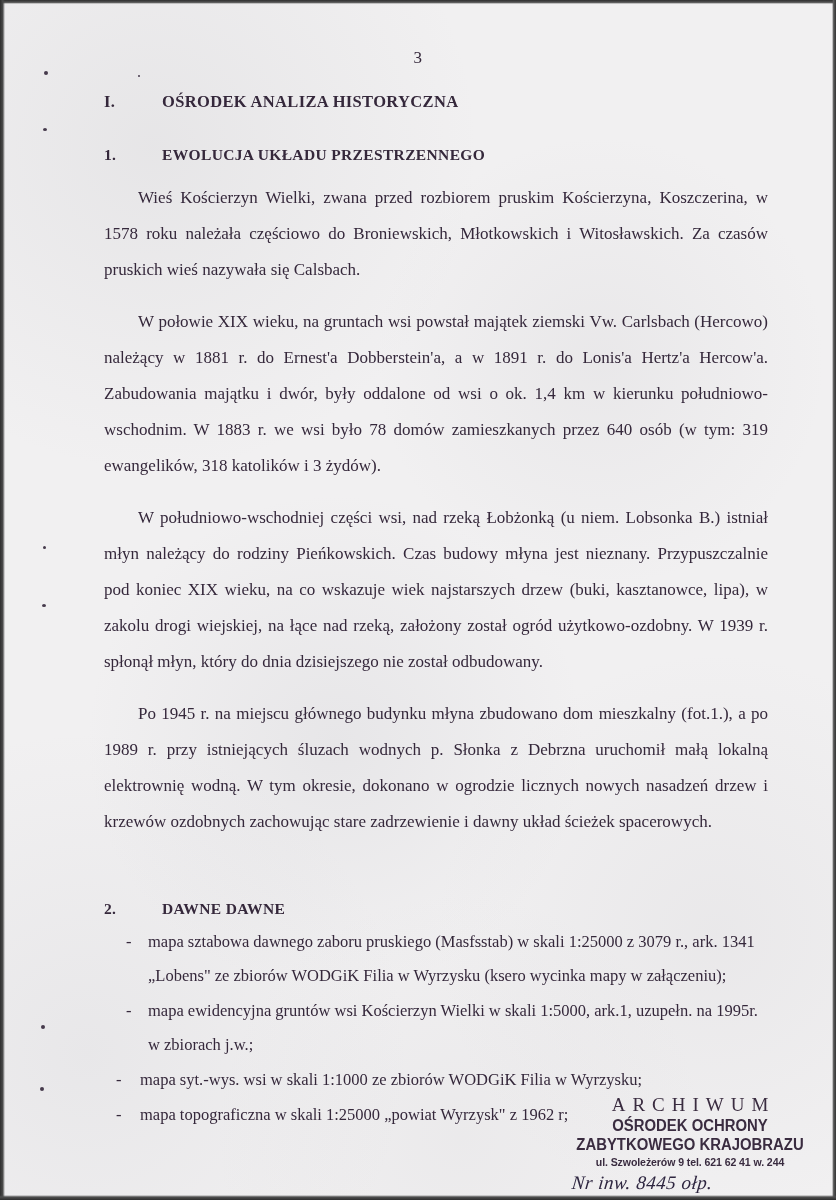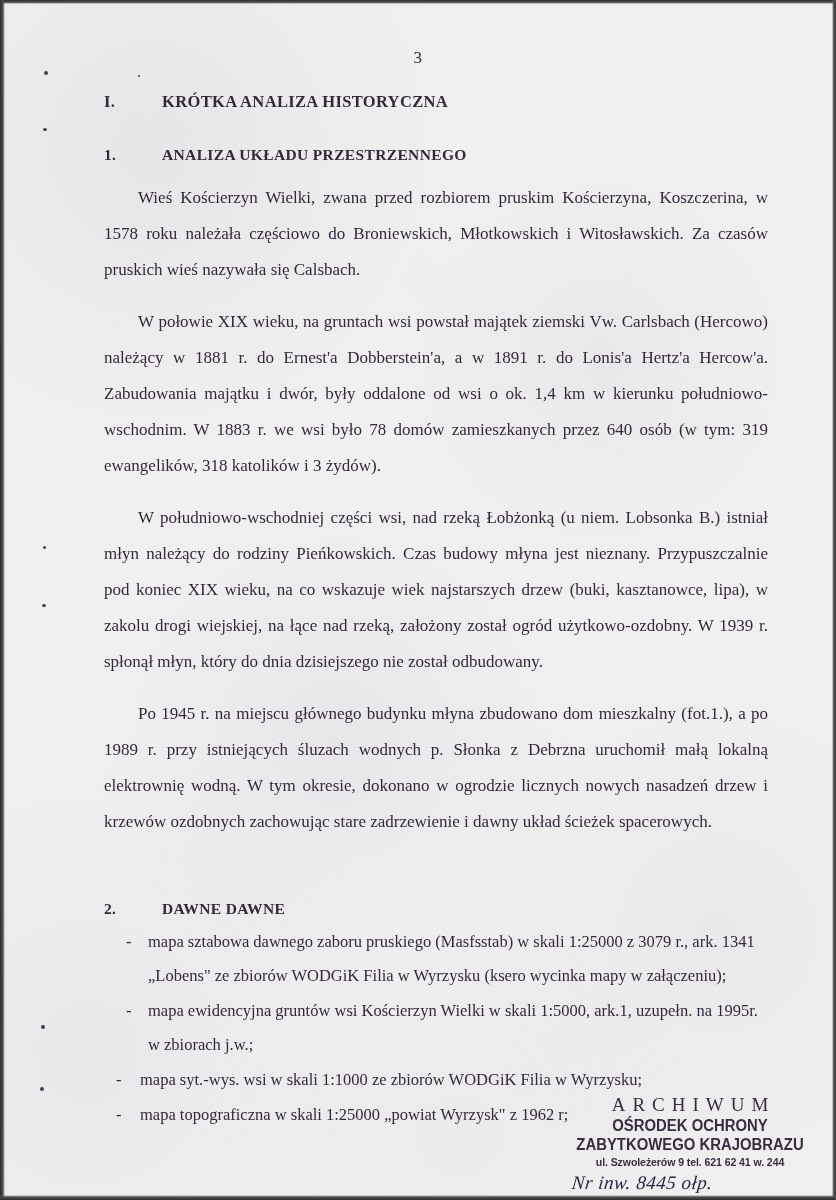--- a/index.html
+++ b/index.html
@@ -189,26 +189,26 @@
   <div class="speck" style="left:41px;  top:1025px;width:4px;  height:4px;"></div>
   <div class="speck" style="left:40px;  top:1087px;width:4px;  height:4px;"></div>
   <div class="speck" style="left:138px; top:75px;  width:2px;  height:2px;"></div>
 
   <div class="page-number">3</div>
 
   <div class="content">
 
     <div class="heading-row heading-1">
       <span class="heading-num">I.</span>
-      <span class="heading-text">KRÓTKA ANALIZA HISTORYCZNA</span>
+      <span class="heading-text">OŚRODEK ANALIZA HISTORYCZNA</span>
     </div>
 
     <div class="heading-row heading-2">
       <span class="heading-num">1.</span>
-      <span class="heading-text">ANALIZA UKŁADU PRZESTRZENNEGO</span>
+      <span class="heading-text">EWOLUCJA UKŁADU PRZESTRZENNEGO</span>
     </div>
 
     <p class="body">Wieś Kościerzyn Wielki, zwana przed rozbiorem pruskim Kościerzyna, Koszczerina, w 1578 roku należała częściowo do Broniewskich, Młotkowskich i Witosławskich. Za czasów pruskich wieś nazywała się Calsbach.</p>
     <p class="body">W połowie XIX wieku, na gruntach wsi powstał majątek ziemski Vw. Carlsbach (Hercowo) należący w 1881 r. do Ernest'a Dobberstein'a, a w 1891 r. do Lonis'a Hertz'a Hercow'a. Zabudowania majątku i dwór, były oddalone od wsi o ok. 1,4 km w kierunku południowo-wschodnim. W 1883 r. we wsi było 78 domów zamieszkanych przez 640 osób (w tym: 319 ewangelików, 318 katolików i 3 żydów).</p>
     <p class="body">W południowo-wschodniej części wsi, nad rzeką Łobżonką (u niem. Lobsonka B.) istniał młyn należący do rodziny Pieńkowskich. Czas budowy młyna jest nieznany. Przypuszczalnie pod koniec XIX wieku, na co wskazuje wiek najstarszych drzew (buki, kasztanowce, lipa), w zakolu drogi wiejskiej, na łące nad rzeką, założony został ogród użytkowo-ozdobny. W 1939 r. spłonął młyn, który do dnia dzisiejszego nie został odbudowany.</p>
     <p class="body">Po 1945 r. na miejscu głównego budynku młyna zbudowano dom mieszkalny (fot.1.), a po 1989 r. przy istniejących śluzach wodnych p. Słonka z Debrzna uruchomił małą lokalną elektrownię wodną. W tym okresie, dokonano w ogrodzie licznych nowych nasadzeń drzew i krzewów ozdobnych zachowując stare zadrzewienie i dawny układ ścieżek spacerowych.</p>
 
     <div class="section-gap"></div>
 
     <div class="heading-row heading-2 plans-heading">

